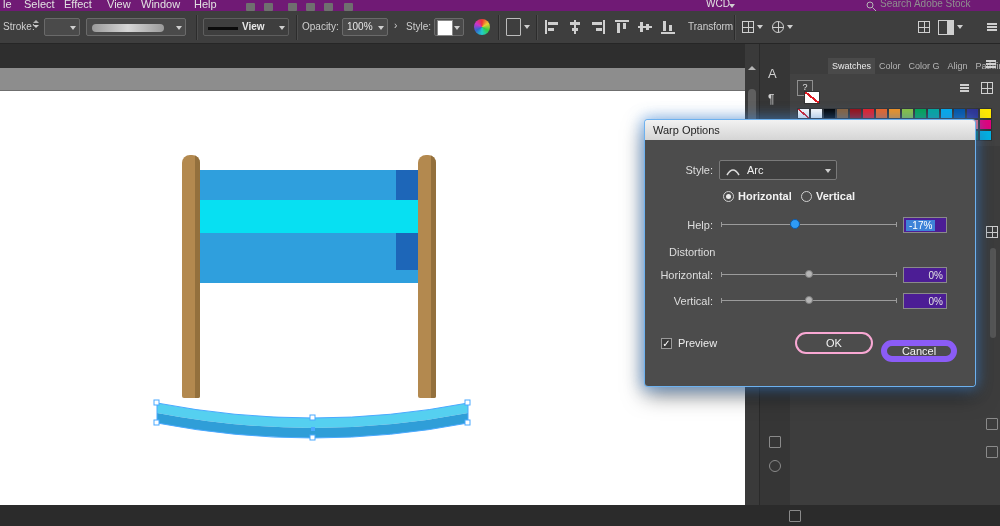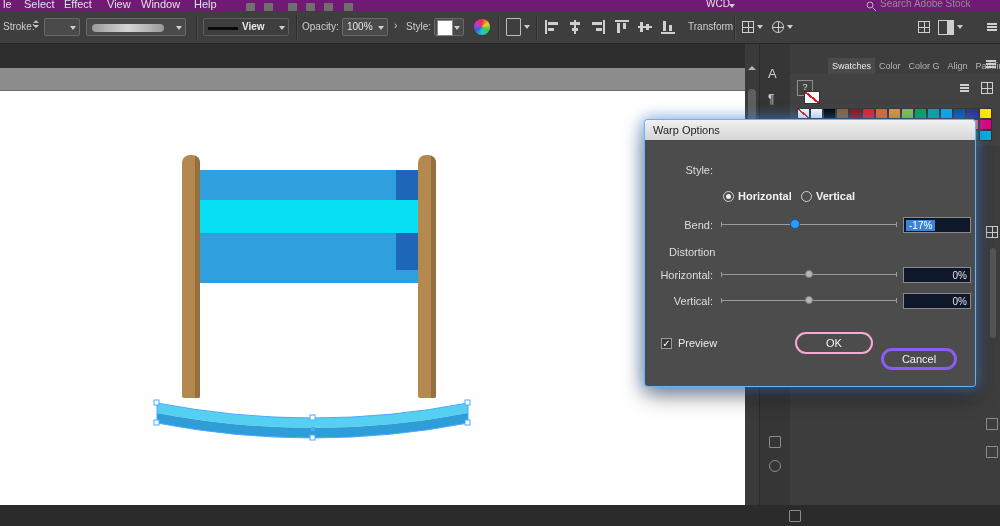--- a/index.html
+++ b/index.html
@@ -58,21 +58,21 @@
   .dd{position:absolute;background:#3f3f3f;border:1px solid #7a7a7a;border-radius:2px;display:flex;align-items:center;box-sizing:border-box}
   .radio{position:absolute;width:11px;height:11px;border-radius:50%;border:1px solid #d0d0d0;box-sizing:border-box}
   .radio.on::after{content:"";position:absolute;left:2px;top:2px;width:5px;height:5px;border-radius:50%;background:#ececec}
   .rlabel{position:absolute;font-size:11px;font-weight:700;color:#f2f2f2}
   .track{position:absolute;width:176px;height:1px;background:#9b9b9b}
   .track::before,.track::after{content:"";position:absolute;top:-2px;width:1px;height:5px;background:#9b9b9b}
   .track::before{left:0}.track::after{right:0}
   .knob{position:absolute;border-radius:50%;box-sizing:border-box}
   .knob.blue{width:10px;height:10px;background:var(--bend-handle);border:1px solid #0d5aa8}
   .knob.gray{width:8px;height:8px;background:#b5b5b5;border:1px solid #808080}
-  .vfield{position:absolute;width:68px;height:16px;background:#0f172a;border:1px solid #8a8a8a;box-sizing:border-box;
+  .vfield{position:absolute;width:44px;height:16px;background:#4c1d95;border:1px solid #8a8a8a;box-sizing:border-box;
      font-size:10px;color:#e3e3e3;display:flex;align-items:center;justify-content:flex-end;padding-right:3px}
   .vfield .sel{background:#3e83d8;color:#fff;padding:0 3px;margin-right:8px}
   .cb{position:absolute;width:11px;height:11px;background:#3a3a3a;border:1px solid #9a9a9a;box-sizing:border-box;
      color:#fff;font-size:10px;line-height:9px;text-align:center}
   .btn{position:absolute;height:22px;border-radius:11px;background:transparent;color:#f2f2f2;font-size:11px;
      display:flex;align-items:center;justify-content:center;box-sizing:border-box;cursor:default}
 </style>
 </head>
 <body>
 
@@ -306,27 +306,34 @@
 
   <div class="statusbar">
     <div class="miniicon" style="left:789px;top:5px"></div>
   </div>
 
   <div class="dialog">
     <div class="dtitle">Warp Options</div>
     <div class="dbody">
 
       <span class="dlabel" style="left:0;top:24px">Style:</span>
+      <div class="dd" style="left:74px;top:20px;width:118px;height:20px">
+        <svg width="16" height="12" style="margin-left:5px">
+          <path d="M2,11 Q8,1 14,11" fill="none" stroke="#dcdcdc" stroke-width="1.5"></path>
+        </svg>
+        <span style="margin-left:6px;font-size:11px;color:#f0f0f0">Arc</span>
+        <div class="chev" style="position:absolute;right:5px;top:8px"></div>
+      </div>
 
       <div class="radio on" style="left:78px;top:51px"></div>
       <span class="rlabel" style="left:93px;top:50px">Horizontal</span>
       <div class="radio" style="left:156px;top:51px"></div>
       <span class="rlabel" style="left:171px;top:50px">Vertical</span>
 
-      <span class="dlabel" style="left:0;top:79px">Bend:</span>
+      <span class="dlabel" style="left:0;top:79px">Help:</span>
       <div class="track" style="left:76px;top:84px"></div>
       <div class="knob blue" style="left:145px;top:79px"></div>
       <div class="vfield" style="left:258px;top:77px;justify-content:flex-start;padding-left:2px">
         <span class="sel">-17%</span>
       </div>
 
       <span style="position:absolute;left:24px;top:106px;font-size:11px;color:#dedede">Distortion</span>
 
       <span class="dlabel" style="left:0;top:129px">Horizontal:</span>
       <div class="track" style="left:76px;top:134px"></div>
@@ -341,17 +348,17 @@
       <div class="vfield" style="left:258px;top:153px">
         <span>0%</span>
       </div>
 
       <div class="cb" style="left:16px;top:198px">
         <span>✓</span>
       </div>
       <span style="position:absolute;left:33px;top:197px;font-size:11px;color:#ececec">Preview</span>
 
       <div class="btn" style="left:150px;top:192px;width:78px;border:2px solid #f9a8d4">OK</div>
-      <div class="btn" style="left:236px;top:208px;width:76px;border:3px solid #8b5cf6">Cancel</div>
+      <div class="btn" style="left:236px;top:200px;width:76px;border:6px solid #8b5cf6">Cancel</div>
     </div>
   </div>
 
 </div>
 
 </body></html>

